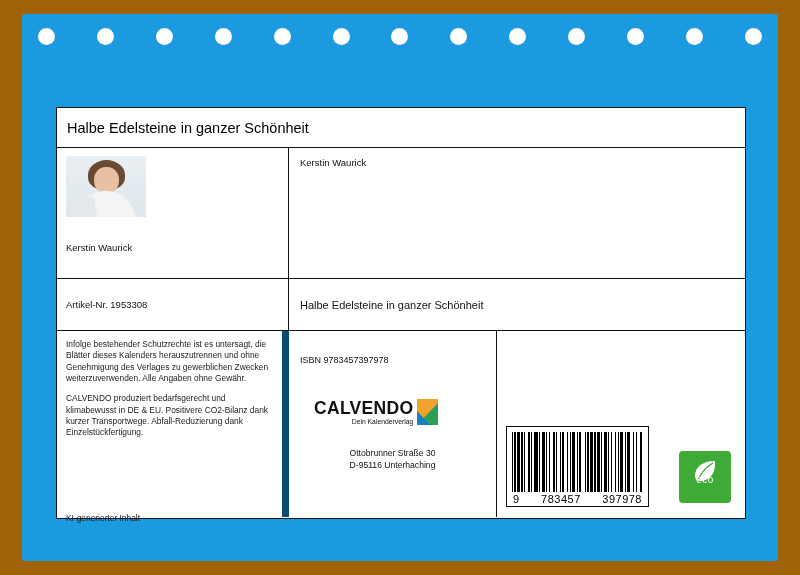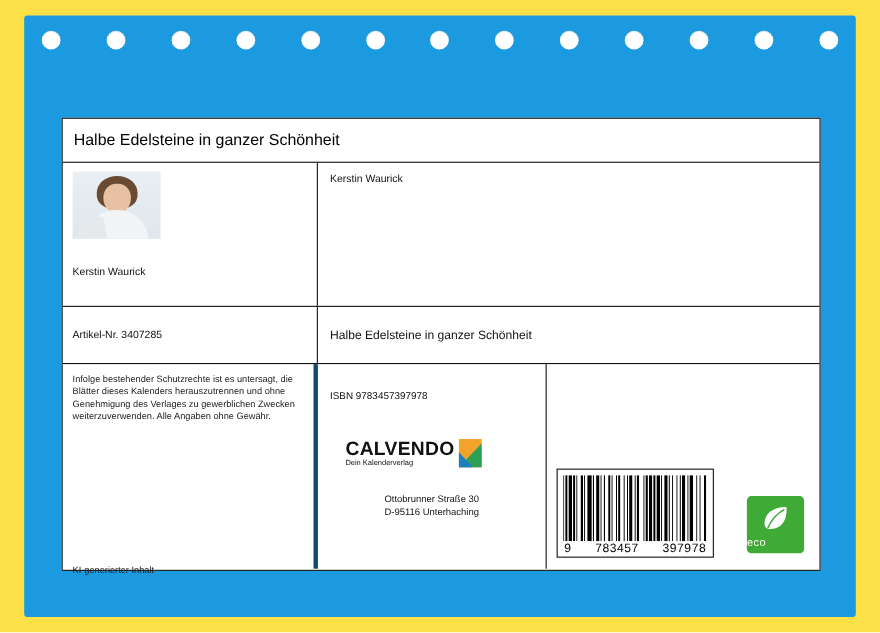--- a/index.html
+++ b/index.html
@@ -11,21 +11,21 @@
     width: 800px;
     height: 575px;
     font-family: "Liberation Sans", sans-serif;
     overflow: hidden;
   }
 
   #page {
     position: relative;
     width: 800px;
     height: 575px;
-    background: #fde047;
+    background: #a16207;
   }
 
   
   .cover {
     position: absolute;
     left: 22px;
     top: 14px;
     width: 756px;
     height: 547px;
     background: #1b9ae0;
@@ -196,21 +196,21 @@
     font-size: 11px;
     color: #111111;
   }
 
   
   .bottom-row {
     height: 186px;
   }
   .legal-cell {
     width: 232px;
-    border-right: 4px solid #0c4a6e;
+    border-right: 7px solid #0c4a6e;
     box-sizing: border-box;
     padding: 8px 10px 0 9px;
     position: relative;
   }
   .legal-p {
     font-size: 8.4px;
     line-height: 1.35;
     color: #1b1b1b;
     margin: 0 0 9px 0;
   }
@@ -239,21 +239,21 @@
     left: 11px;
     top: 24px;
     font-size: 9px;
     color: #111111;
   }
   .logo-wrap {
     position: absolute;
     left: 25px;
     top: 68px;
     width: 164px;
-    text-align: left;
+    text-align: right;
   }
   .logo-row {
     display: flex;
     align-items: flex-end;
     gap: 4px;
   }
   .logo-text {
     line-height: 1;
   }
   .logo-main {
@@ -334,22 +334,22 @@
     position: absolute;
     left: 13px;
     top: 7px;
     width: 26px;
     height: 26px;
   }
   .eco-text {
     position: absolute;
     left: 0;
     right: 0;
-    bottom: 4px;
-    text-align: left;
+    bottom: 18px;
+    text-align: center;
     color: #ffffff;
     font-size: 10px;
     letter-spacing: 0.5px;
   }
 </style>
 </head>
 <body>
 
 <div id="page">
 
@@ -387,31 +387,32 @@
         </div>
         <div class="author-name">Kerstin Waurick</div>
       </div>
       <div class="author-right">
         <div class="name">Kerstin Waurick</div>
       </div>
     </div>
 
     <div class="row article-row">
       <div class="article-cell">
-        <span class="article-text">Artikel-Nr. 3407285</span>
+        <span class="article-text">Artikel-Nr. 1953308</span>
       </div>
       <div class="article-title-cell">
         <span class="article-title-text">Halbe Edelsteine in ganzer Schönheit</span>
       </div>
     </div>
 
     <div class="row bottom-row">
 
       <div class="legal-cell">
         <p class="legal-p">Infolge bestehender Schutzrechte ist es untersagt, die Blätter dieses Kalenders herauszutrennen und ohne Genehmigung des Verlages zu gewerblichen Zwecken weiterzuverwenden. Alle Angaben ohne Gewähr.</p>
+        <p class="legal-p">CALVENDO produziert bedarfsgerecht und klimabewusst in DE &amp; EU. Positivere CO2-Bilanz dank kurzer Transportwege. Abfall-Reduzierung dank Einzelstückfertigung.</p>
         <div class="ai-note">KI-generierter Inhalt</div>
       </div>
 
       <div class="publisher-cell">
         <div class="isbn">ISBN 9783457397978</div>
 
         <div class="logo-wrap">
           <div class="logo-row">
             <div class="logo-text">
               <div class="logo-main">CALVENDO</div>

